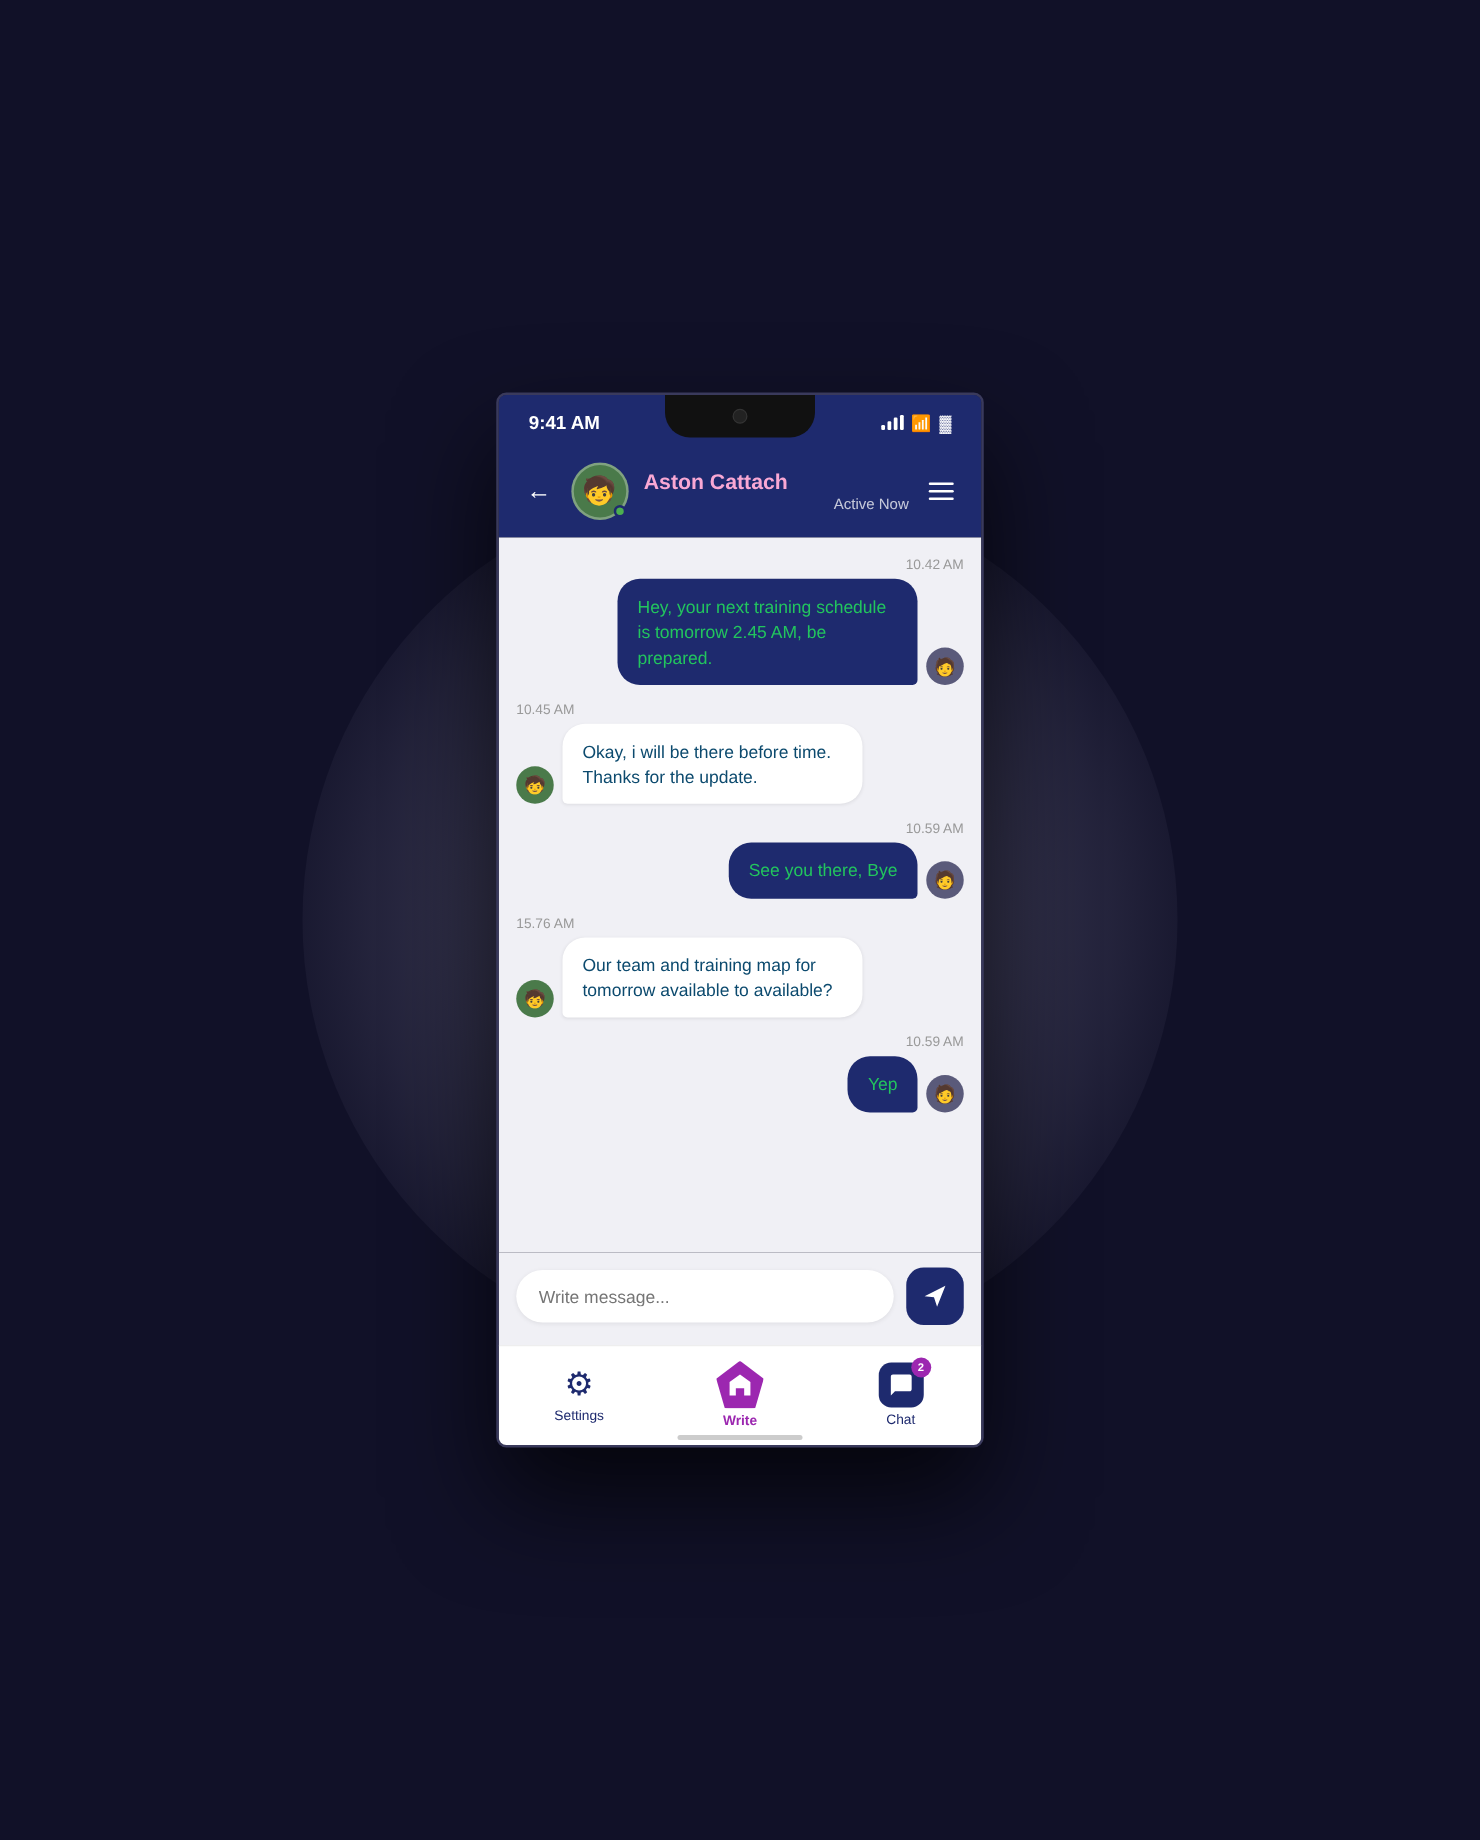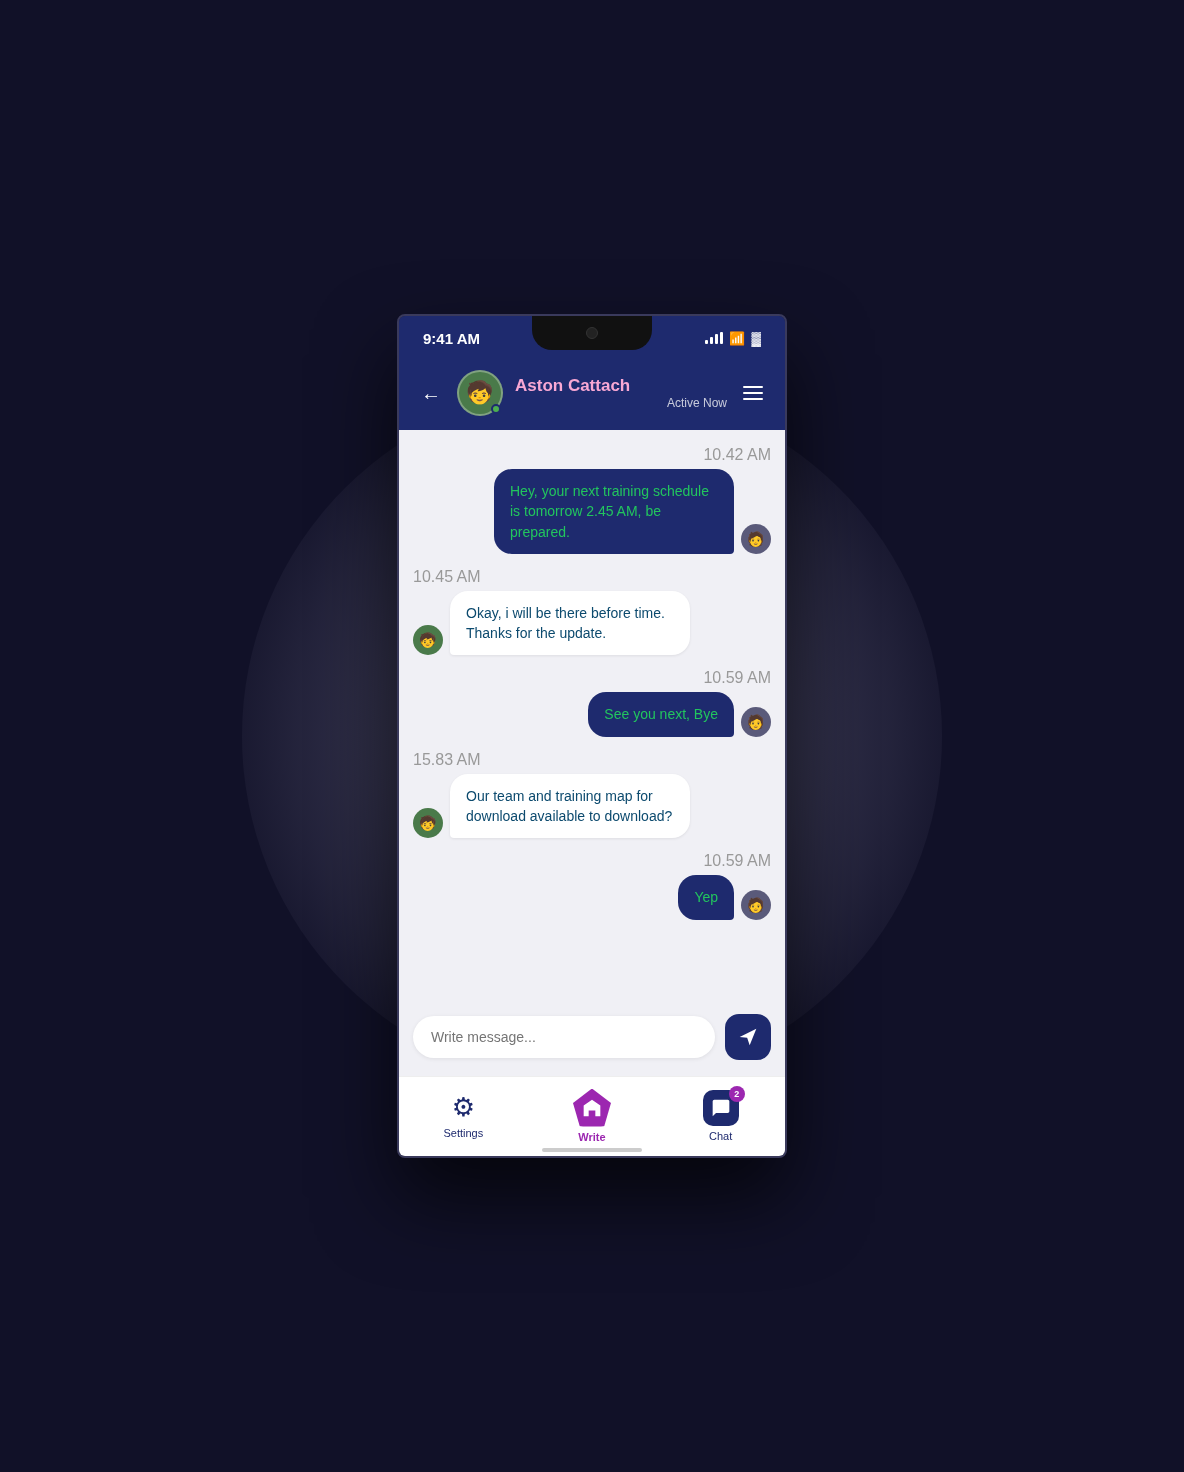--- a/index.html
+++ b/index.html
@@ -183,21 +183,21 @@
       padding: 16px 14px;
       display: flex;
       flex-direction: column;
       gap: 14px;
     }
     .msg-group {
       display: flex;
       flex-direction: column;
     }
     .msg-timestamp {
-      font-size: 16px;
+      font-size: 11px;
       color: #999;
       margin-bottom: 5px;
     }
     .msg-row {
       display: flex;
       align-items: flex-end;
       gap: 7px;
     }
     .msg-row.sent {
       flex-direction: row-reverse;
@@ -433,29 +433,29 @@
           <div class="msg-row received">
             <div class="msg-avatar receiver">🧒</div>
             <div class="bubble received">Okay, i will be there before time. Thanks for the update.</div>
           </div>
         </div>
 
         <div class="msg-group">
           <div class="msg-timestamp right">10.59 AM</div>
           <div class="msg-row sent">
             <div class="msg-avatar sender">🧑</div>
-            <div class="bubble sent">See you next, Bye</div>
+            <div class="bubble sent">See you there, Bye</div>
           </div>
         </div>
 
         <div class="msg-group">
-          <div class="msg-timestamp">15.83 AM</div>
+          <div class="msg-timestamp">15.76 AM</div>
           <div class="msg-row received">
             <div class="msg-avatar receiver">🧒</div>
-            <div class="bubble received">Our team and training map for download available to download?</div>
+            <div class="bubble received">Our team and training map for tomorrow available to available?</div>
           </div>
         </div>
 
         <div class="msg-group">
           <div class="msg-timestamp right">10.59 AM</div>
           <div class="msg-row sent">
             <div class="msg-avatar sender">🧑</div>
             <div class="bubble sent">Yep</div>
           </div>
         </div>

